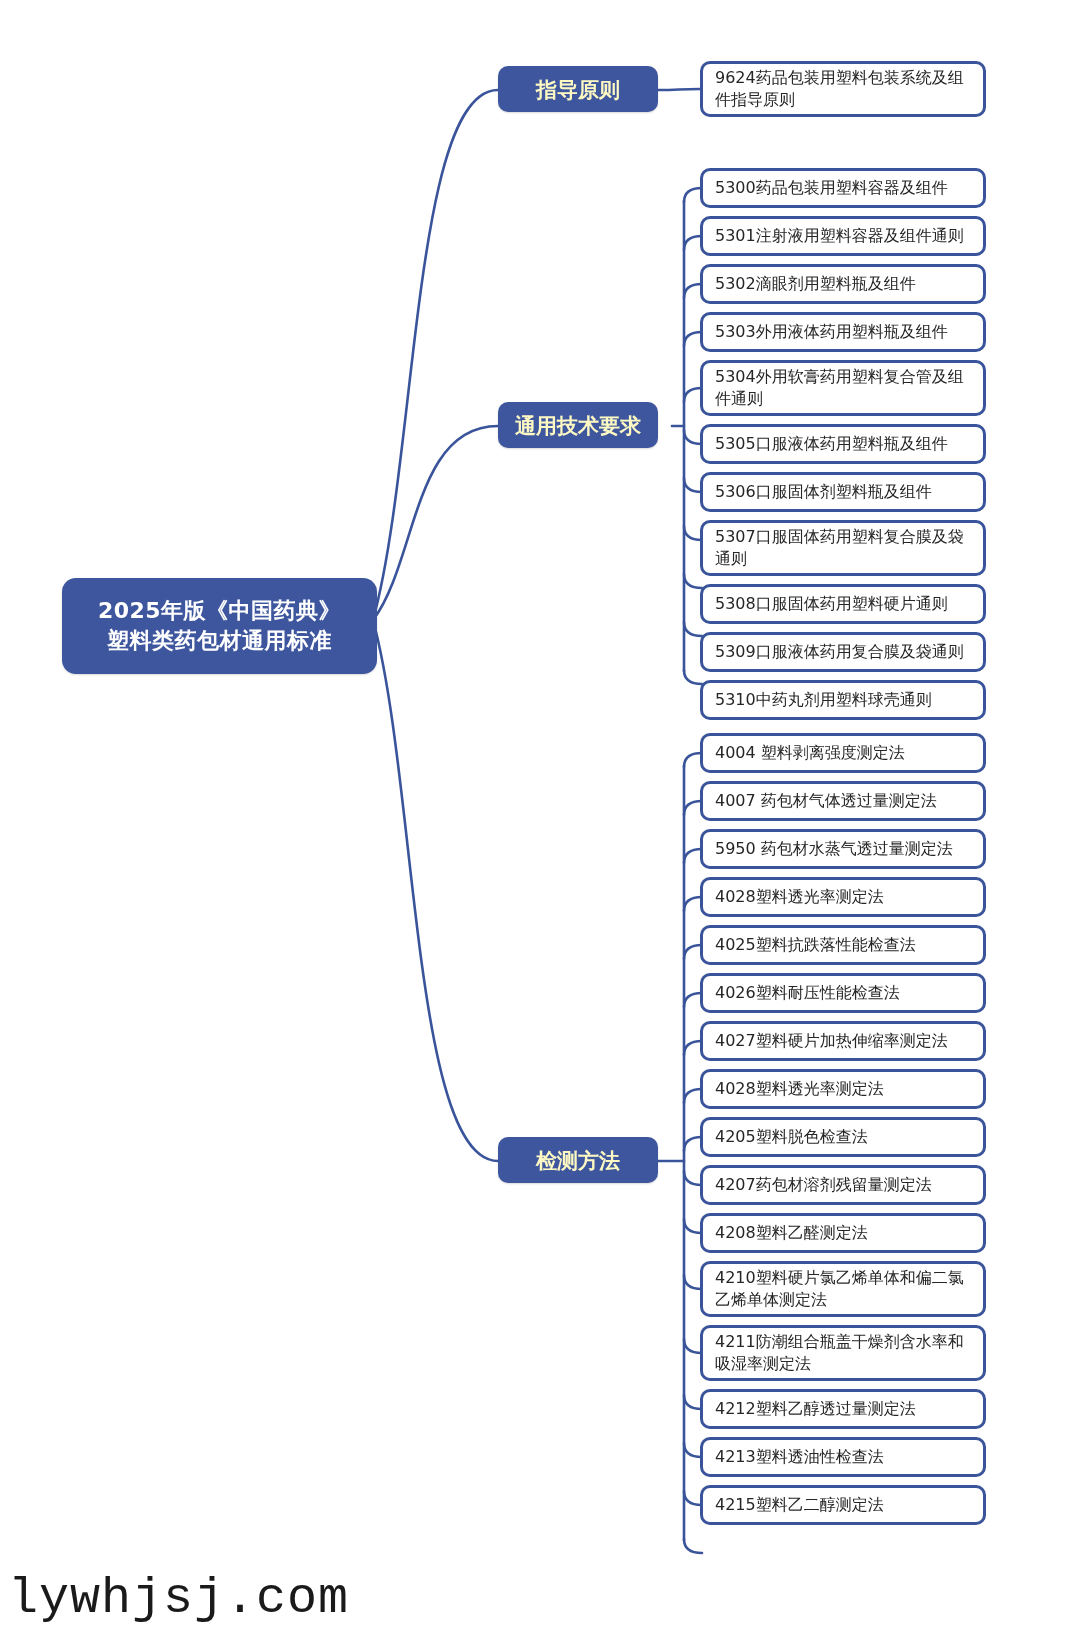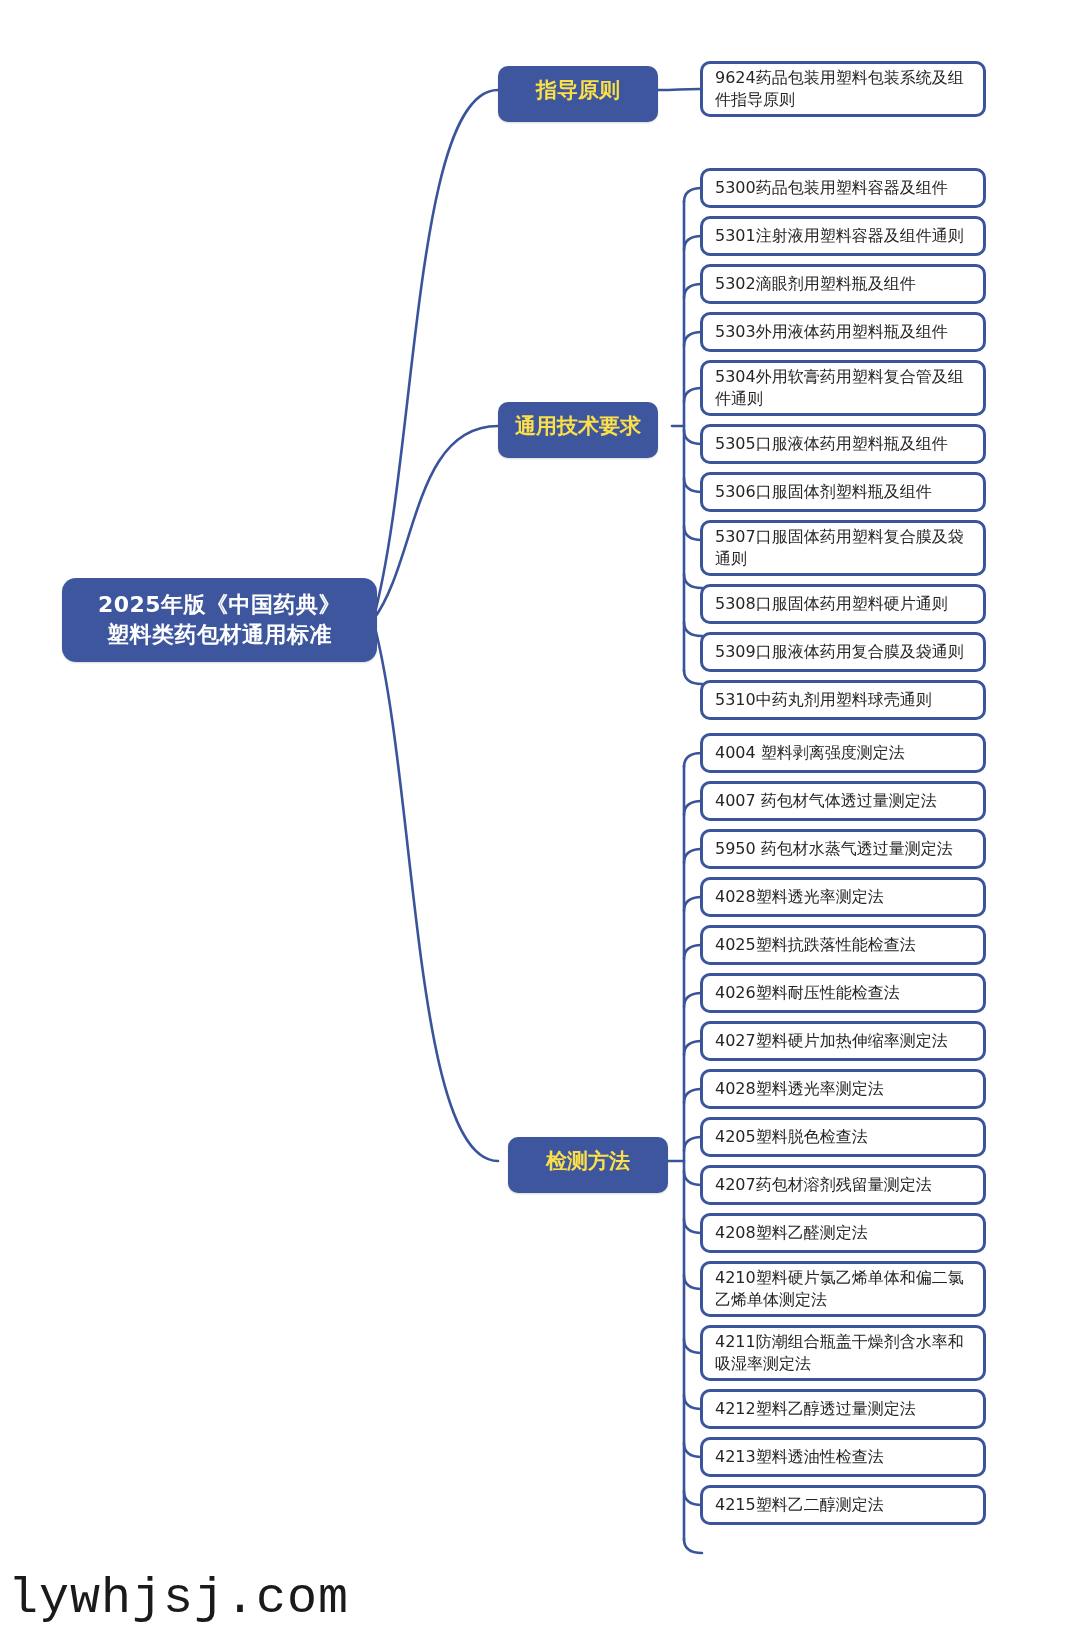--- a/index.html
+++ b/index.html
@@ -11,37 +11,37 @@
   html,body{margin:0;padding:0;background:var(--bg);}
   body{font-family:"DejaVu Sans","Liberation Sans",sans-serif;}
   #canvas{
     position:relative;width:1080px;height:1627px;background:var(--bg);
     overflow:hidden;
   }
   #wires{position:absolute;left:0;top:0;width:1080px;height:1627px;z-index:1;}
   #wires path{fill:none;stroke:var(--line);stroke-width:2.6;stroke-linecap:round;}
   .node{position:absolute;z-index:2;box-sizing:border-box;}
   .root-node{
-    left:62px;top:578px;width:315px;height:84px;
+    left:62px;top:578px;width:315px;height:96px;
     background:var(--blue);border-radius:14px;
     display:flex;align-items:center;justify-content:center;text-align:center;
     color:#fff;font-size:22px;font-weight:700;line-height:30px;
     padding:0 26px;letter-spacing:0.5px;
     box-shadow:0 1px 2px rgba(0,0,0,0.15);
   }
   .branch-node{
-    left:498px;min-width:160px;height:56px;
+    left:498px;min-width:160px;height:46px;
     background:var(--blue);border-radius:10px;
-    color:#fde047;font-size:21px;font-weight:700;line-height:48px;
+    color:#fef9c3;font-size:21px;font-weight:700;line-height:48px;
     text-align:center;padding:0 8px;white-space:nowrap;
     box-shadow:0 1px 2px rgba(0,0,0,0.15);
   }
   #branch-0{top:66px;}
   #branch-1{top:402px;}
-  #branch-2{top:1137px;margin-left:10px;}
+  #branch-2{top:1137px;}
   .children{
     position:absolute;left:700px;width:318px;z-index:2;
     display:flex;flex-direction:column;gap:8px;
   }
   #children-0{top:61px;}
   #children-1{top:168px;}
   #children-2{top:733px;}
   .child-box{
     box-sizing:border-box;width:286px;min-height:40px;
     background:#fff;border:3px solid var(--line);border-radius:10px;

